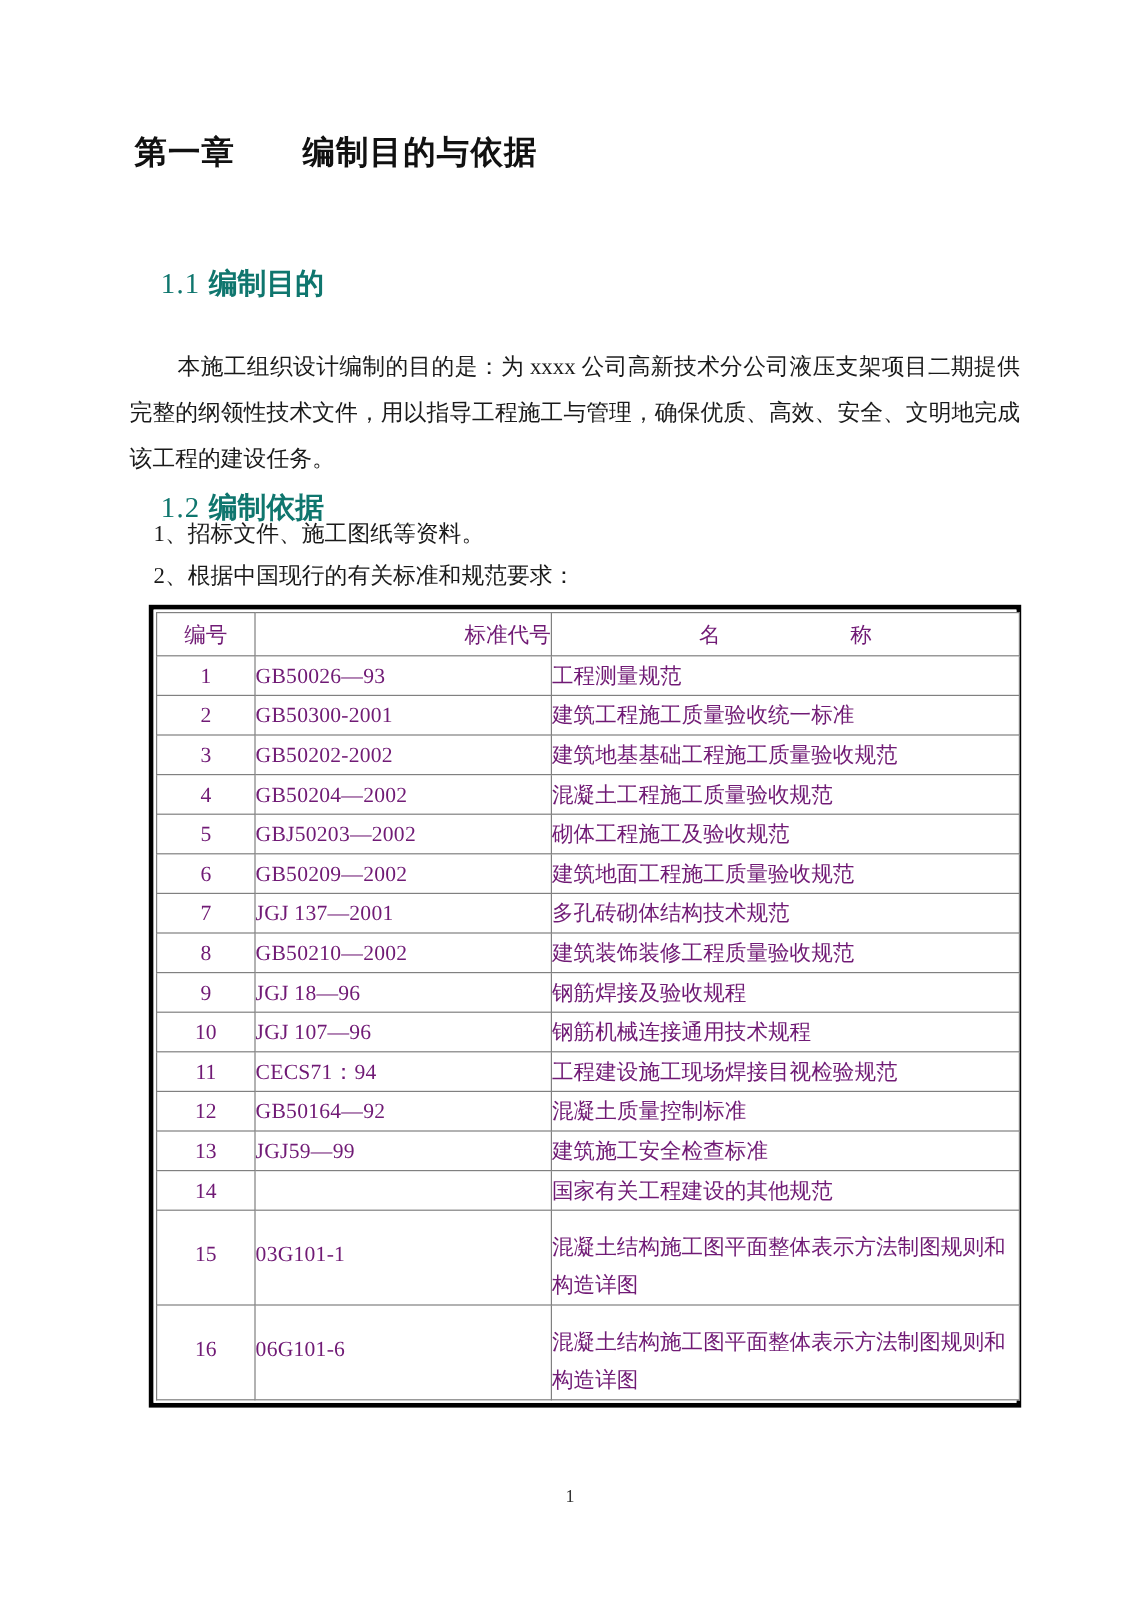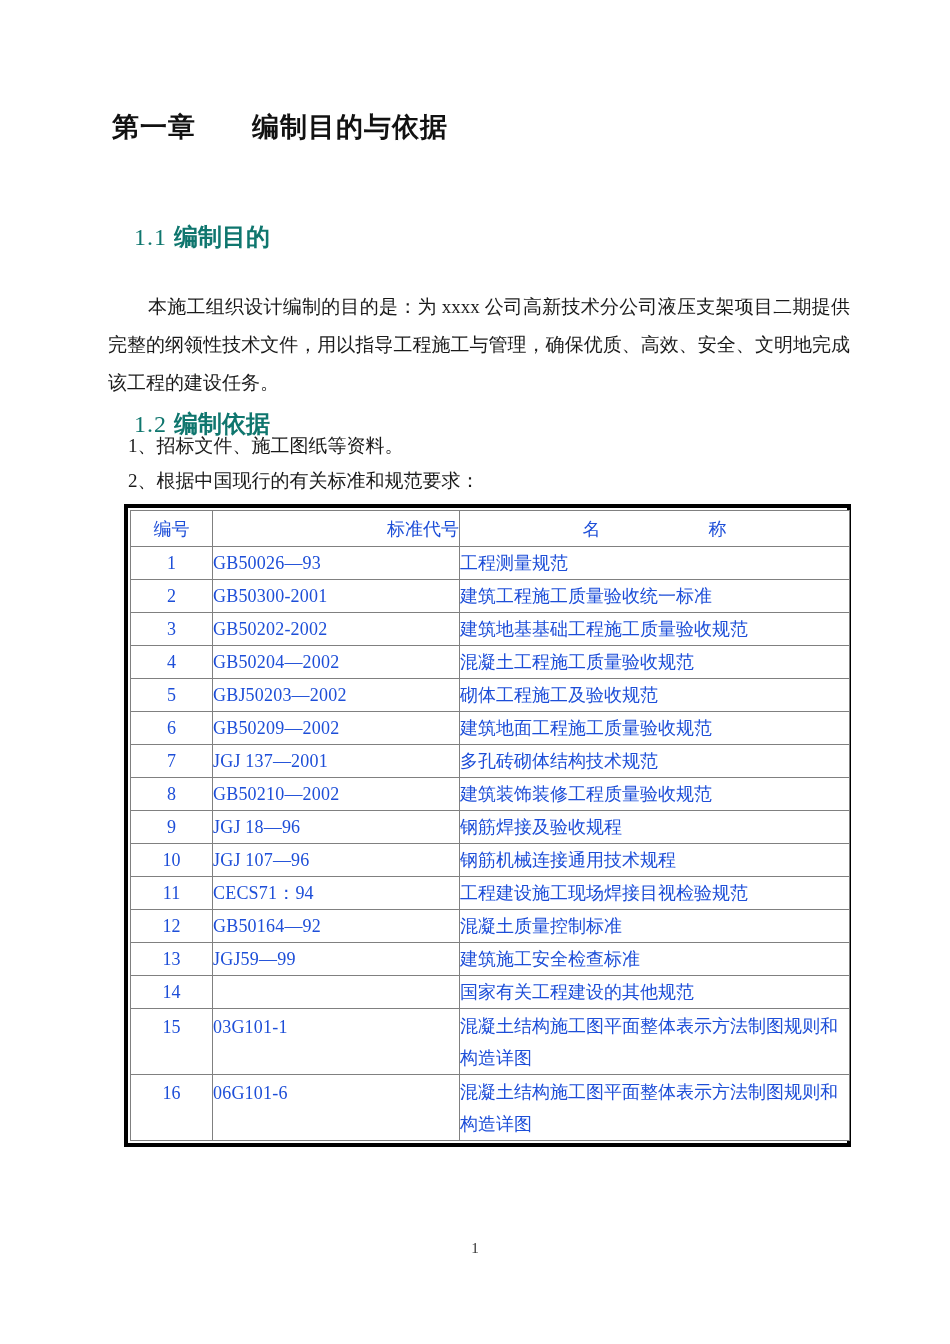--- a/index.html
+++ b/index.html
@@ -114,21 +114,21 @@
   table.std-table col.c-no    { width: 82px; }
   table.std-table col.c-code  { width: 247px; }
   table.std-table col.c-name  { width: 390px; }
 
   table.std-table th,
   table.std-table td {
     border: 1px solid #808080;
     font-family: "Liberation Serif", "DejaVu Serif", serif;
     font-size: 18px;
     line-height: 32px;
-    color: #1d4ed8;
+    color: #701a75;
     vertical-align: middle;
     padding: 0;
     height: 33px;
     box-sizing: border-box;
   }
   table.std-table thead th {
     font-weight: normal;
     height: 36px;
   }
   th.h-no, td.cell-no {
@@ -150,24 +150,24 @@
     padding-left: 11px;
     padding-right: 6px;
     line-height: 33px;
   }
   tr.tall td {
     height: 66px;
     vertical-align: top;
   }
   tr.tall td.cell-no,
   tr.tall td.cell-code {
-    padding-top: 2px;
+    padding-top: 20px;
   }
   tr.tall td.cell-name {
-    padding-top: 1px;
+    padding-top: 14px;
   }
 
   
   .page-number {
     position: absolute;
     left: 0;
     top: 1240px;
     width: 950px;
     text-align: center;
     font-family: "Liberation Serif", "DejaVu Serif", serif;

